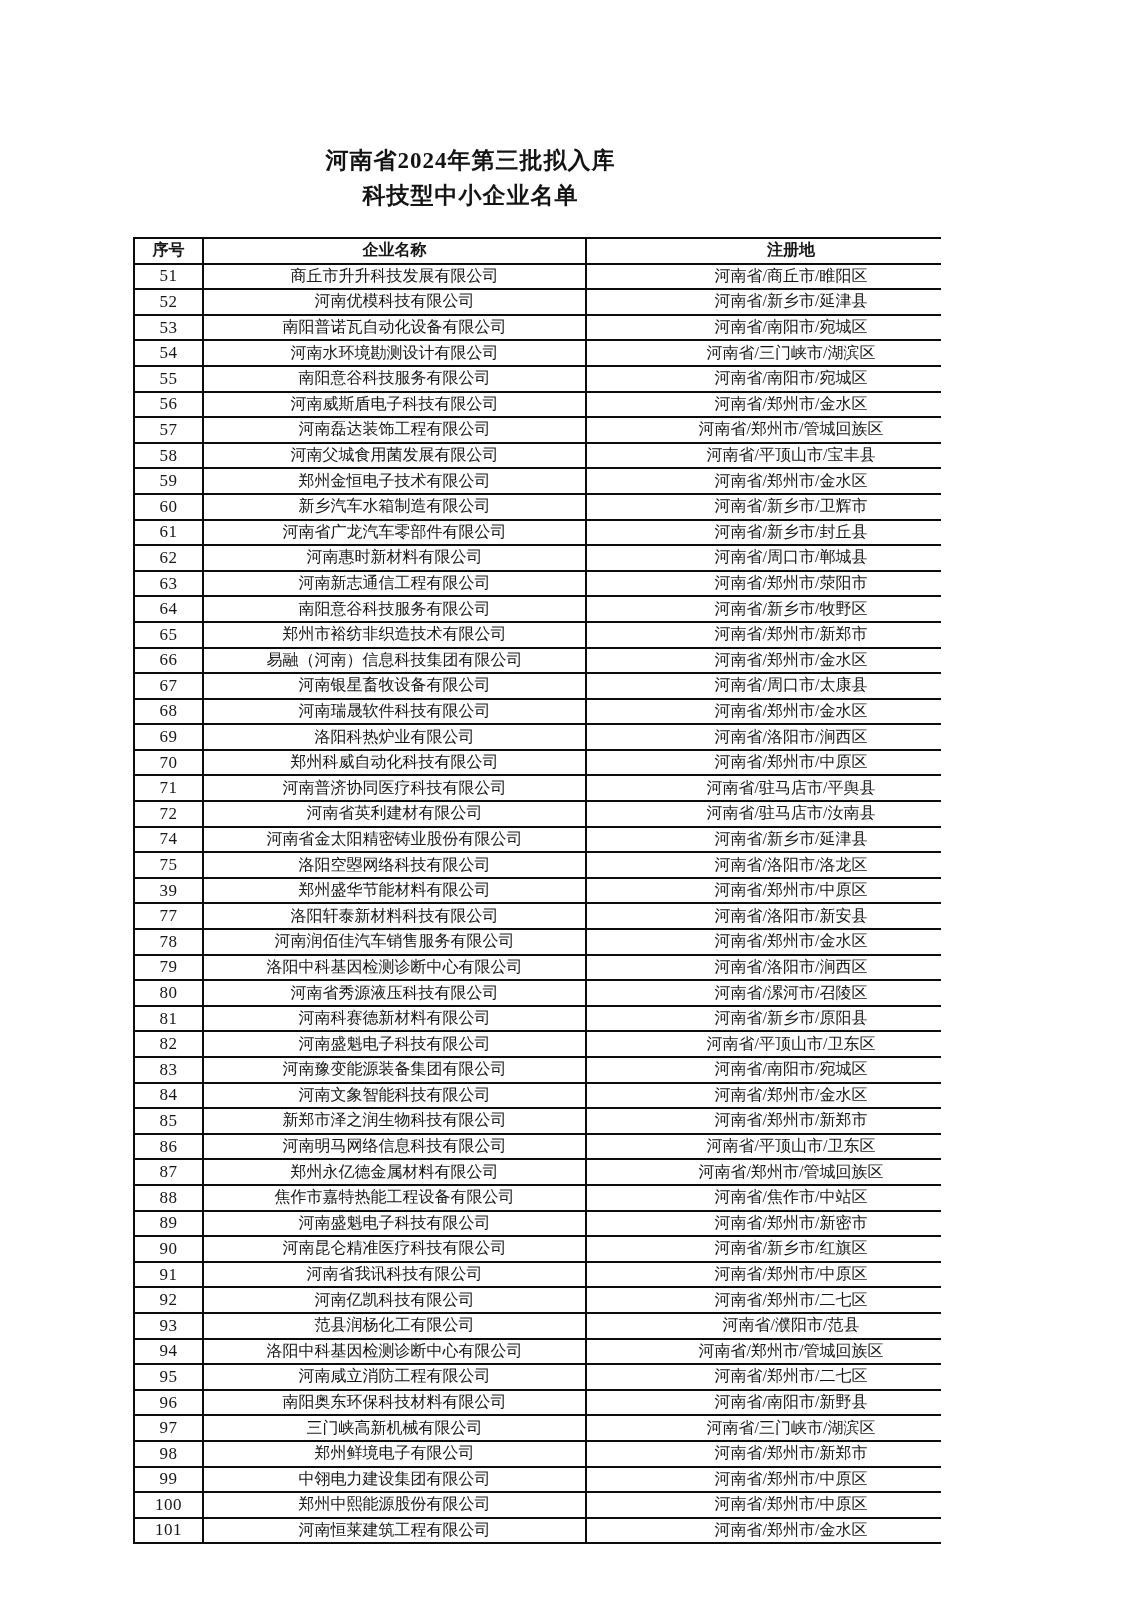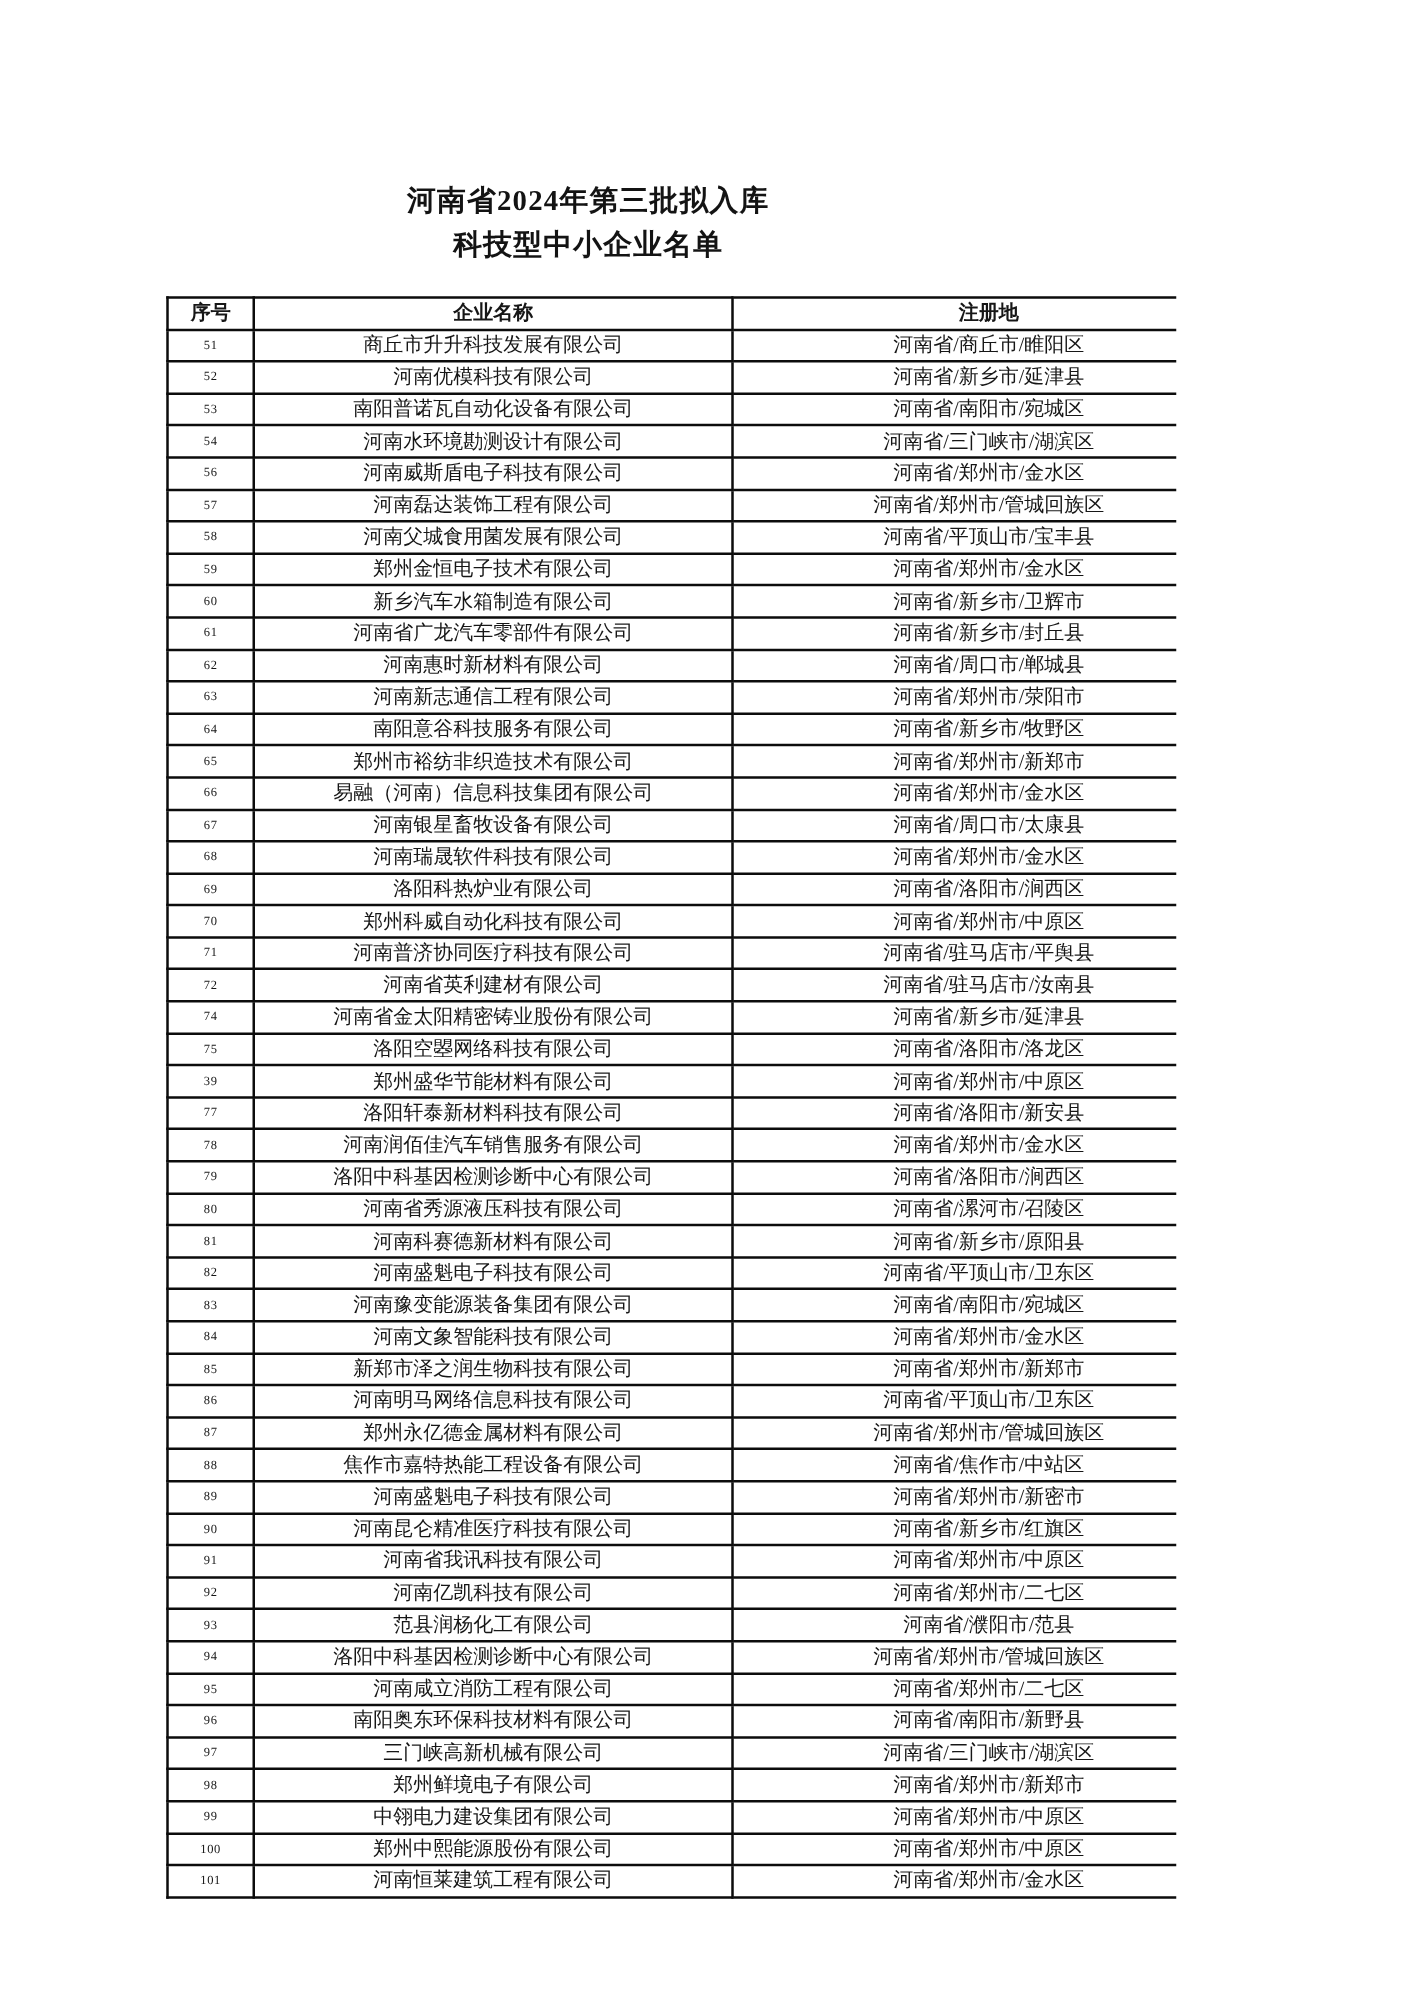--- a/index.html
+++ b/index.html
@@ -49,21 +49,21 @@
     text-align: center;
     vertical-align: middle;
     overflow: hidden;
     white-space: nowrap;
   }
   table.roster th {
     font-weight: bold;
     font-size: 16px;
   }
   table.roster td.num {
-    font-size: 10px;
+    font-size: 17px;
     letter-spacing: 0.5px;
   }
 </style>
 </head>
 <body>
 
 <div class="page">
 
   <div class="doc-title">
     <div>河南省2024年第三批拟入库</div>
@@ -101,20 +101,25 @@
       <td>南阳普诺瓦自动化设备有限公司</td>
       <td>河南省/南阳市/宛城区</td>
     </tr>
 
     <tr>
       <td class="num">54</td>
       <td>河南水环境勘测设计有限公司</td>
       <td>河南省/三门峡市/湖滨区</td>
     </tr>
 
+    <tr>
+      <td class="num">55</td>
+      <td>南阳意谷科技服务有限公司</td>
+      <td>河南省/南阳市/宛城区</td>
+    </tr>
 
     <tr>
       <td class="num">56</td>
       <td>河南威斯盾电子科技有限公司</td>
       <td>河南省/郑州市/金水区</td>
     </tr>
 
     <tr>
       <td class="num">57</td>
       <td>河南磊达装饰工程有限公司</td>

